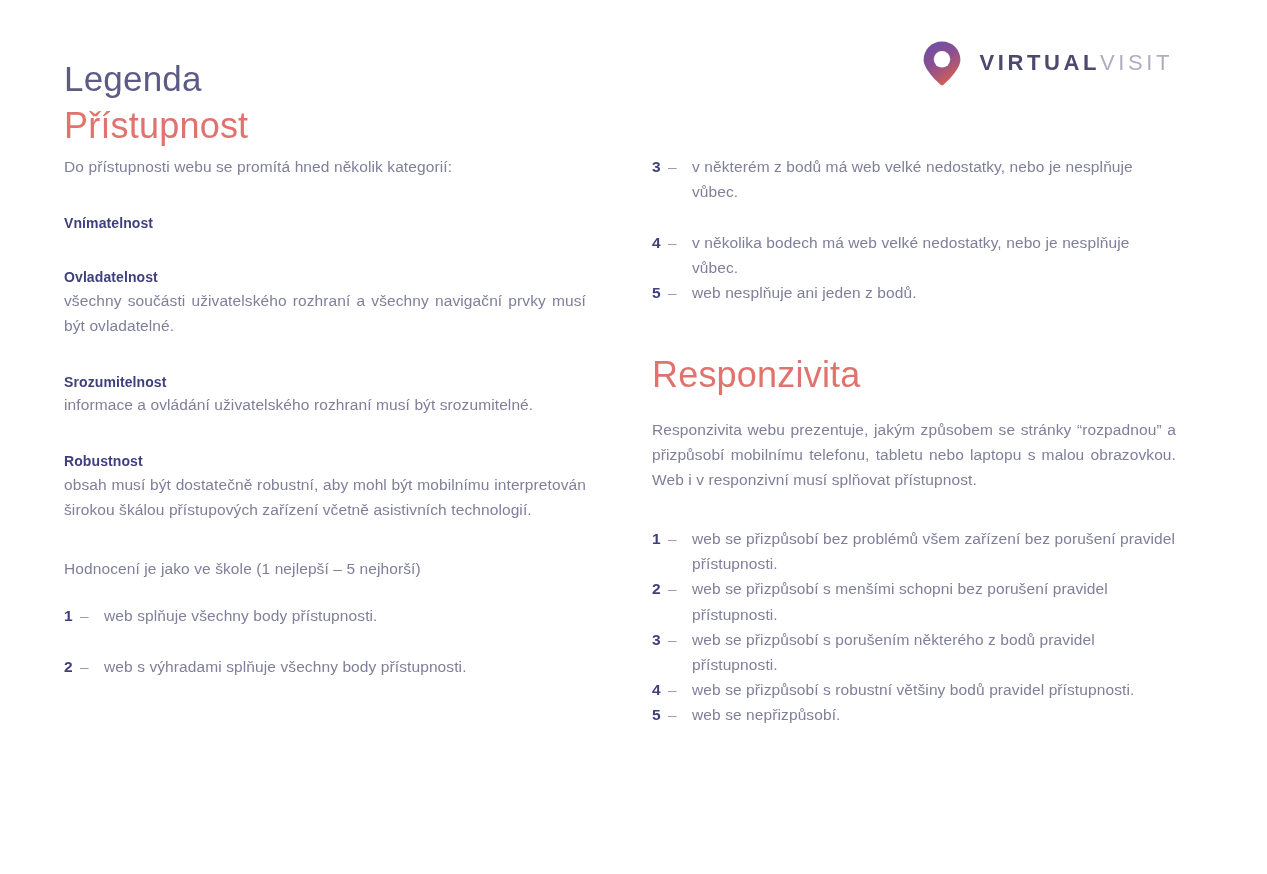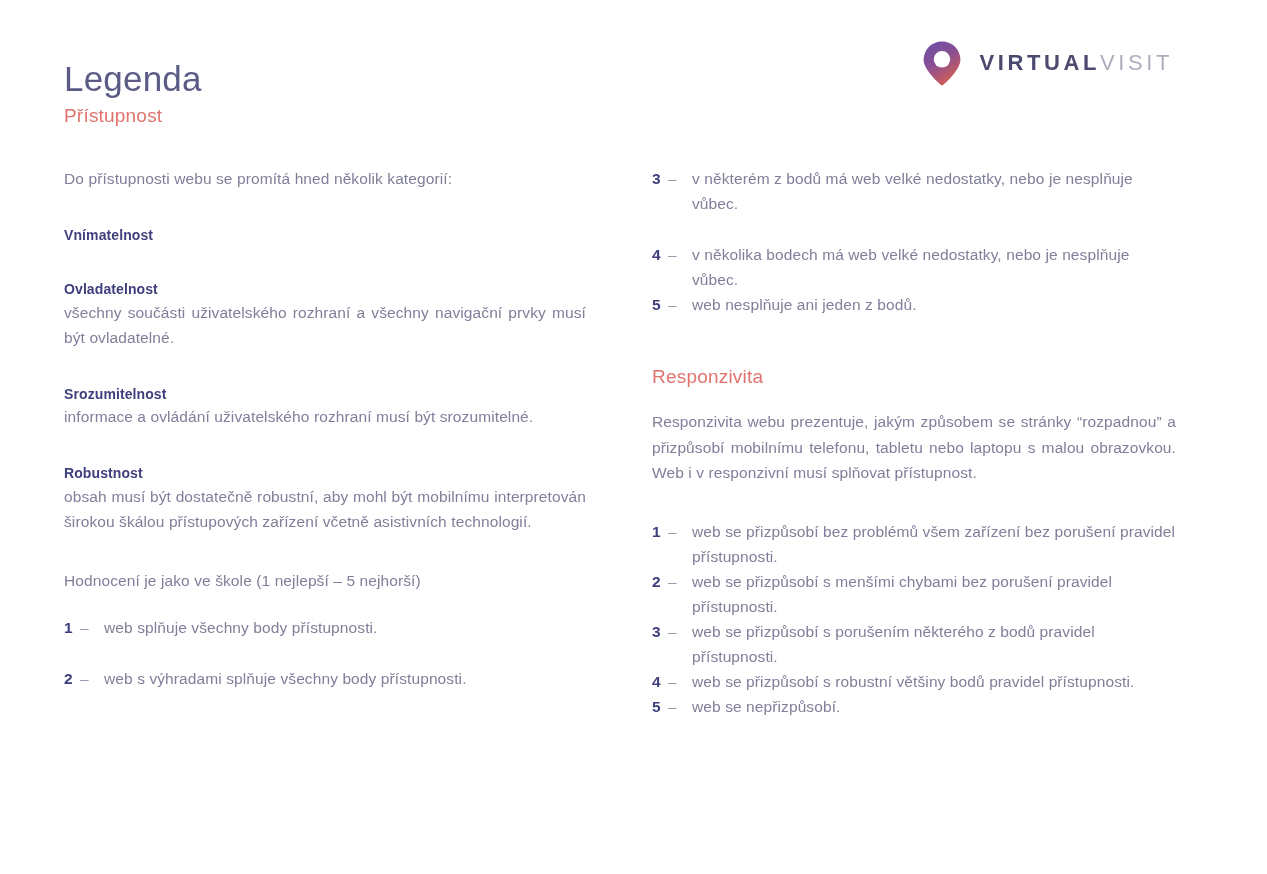--- a/index.html
+++ b/index.html
@@ -77,21 +77,21 @@
   
   .columns {
     position: absolute;
     left: 0; right: 0;
     top: 150px;
     display: block;
   }
 
   .col {
     position: absolute;
-    top: 16px;
+    top: 4px;
   }
   .col-left  { left: 64px;  width: 522px; }
   .col-right { left: 652px; width: 524px; }
 
   
   .intro,
   .para {
     margin: 0;
     font-size: 15.5px;
     line-height: 1.62;
@@ -106,21 +106,21 @@
     margin: 0;
     font-size: 14px;
     font-weight: 700;
     color: #3f3f7d;
     letter-spacing: 0.1px;
     line-height: 1.45;
   }
 
   .section-heading {
     margin: 0;
-    font-size: 19px;
+    font-size: 36px;
     font-weight: 300;
     color: #e0736d;
     letter-spacing: 0.2px;
     line-height: 1.15;
     white-space: nowrap;
   }
 
   
   .rating-list {
     margin: 0;
@@ -266,21 +266,21 @@
 
       <ul class="rating-list">
         <li class="rating-item">
           <span class="rating-num">1</span>
           <span class="rating-dash">–</span>
           <span class="rating-text">web se přizpůsobí bez problémů všem zařízení bez porušení pravidel přístupnosti.</span>
         </li>
         <li class="rating-item">
           <span class="rating-num">2</span>
           <span class="rating-dash">–</span>
-          <span class="rating-text">web se přizpůsobí s menšími chybami bez porušení pravidel přístupnosti.</span>
+          <span class="rating-text">web se přizpůsobí s menšími schopni bez porušení pravidel přístupnosti.</span>
         </li>
         <li class="rating-item">
           <span class="rating-num">3</span>
           <span class="rating-dash">–</span>
           <span class="rating-text">web se přizpůsobí s porušením některého z bodů pravidel přístupnosti.</span>
         </li>
         <li class="rating-item">
           <span class="rating-num">4</span>
           <span class="rating-dash">–</span>
           <span class="rating-text">web se přizpůsobí s robustní většiny bodů pravidel přístupnosti.</span>

